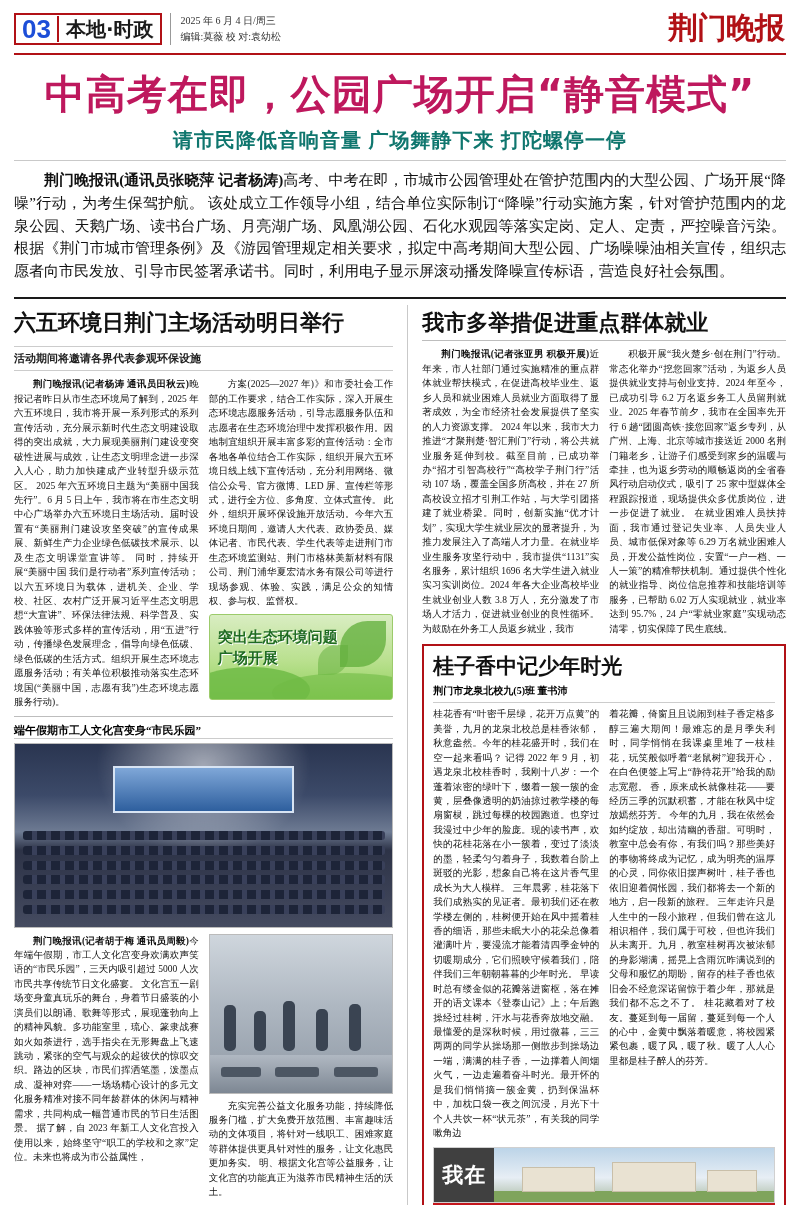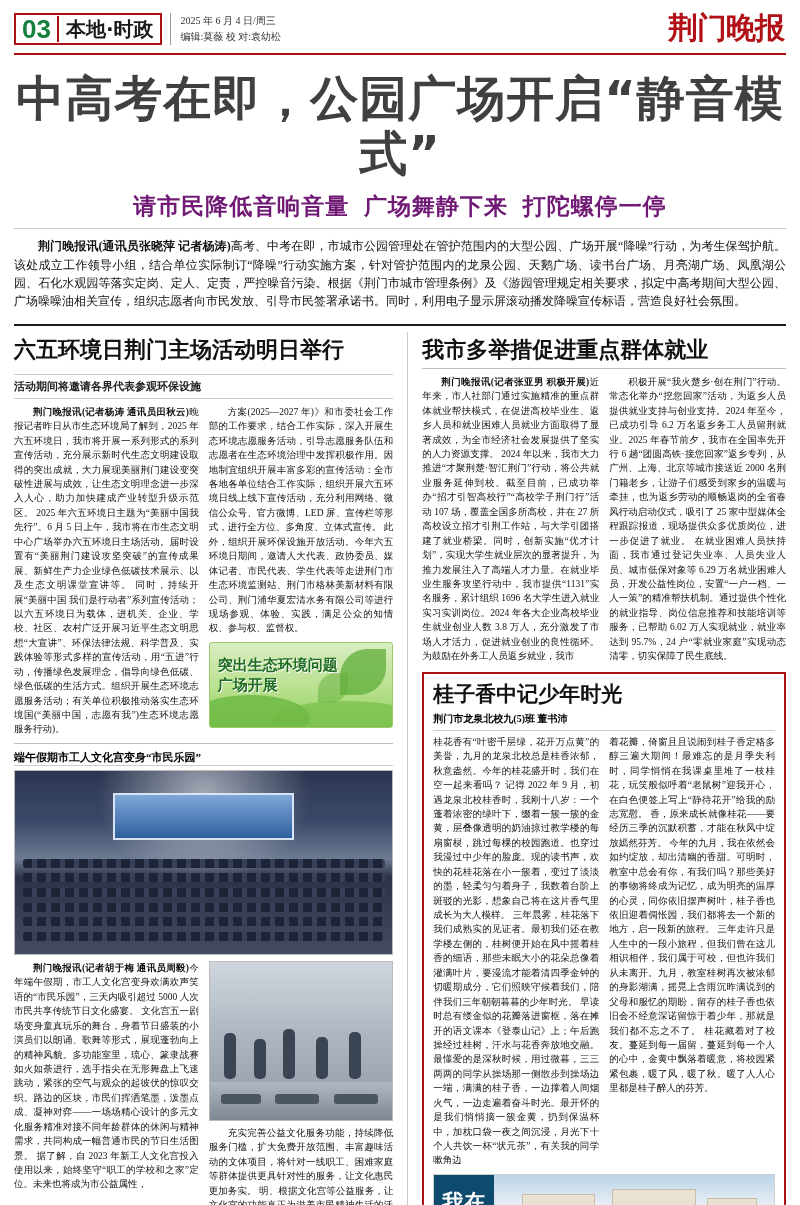--- a/index.html
+++ b/index.html
@@ -23,21 +23,21 @@
     border-bottom: 2px solid #b11116;
     padding-bottom: 4px;
   }
   .page-num-box {
     display:flex; align-items:center;
     border: 2px solid #b11116;
     padding: 1px 6px 1px 6px;
     margin-right: 8px;
   }
   .page-num {
-    color:#15803d; font-size: 26px; font-weight:bold;
+    color:#1d4ed8; font-size: 26px; font-weight:bold;
     font-family:"Liberation Sans", sans-serif;
     letter-spacing: 0px; line-height: 1;
     padding-right: 6px; border-right: 2px solid #b11116;
   }
   .page-sec {
     color:#1a1a1a; font-size: 20px; font-weight:bold;
     padding-left: 7px; line-height:1;
     font-family:"DejaVu Sans", sans-serif;
   }
   .masthead-meta {
@@ -48,39 +48,39 @@
   .brand {
     color:#b11116; font-size:30px; font-weight:bold;
     font-family:"DejaVu Sans", sans-serif;
     letter-spacing:-1px; white-space:nowrap;
     padding-right:2px;
   }
 
   
   .headline-wrap { text-align:center; padding: 16px 0 6px 0; border-bottom:1px solid #c9c9c9;}
   .headline {
-    font-size: 48px; font-weight:bold; color:#404040;
+    font-size: 40px; font-weight:bold; color:#be185d;
     font-family:"DejaVu Sans", sans-serif;
     letter-spacing: 1px; line-height:1.15;
   }
   .subheadline {
-    font-size: 23px; font-weight:bold; color:#701a75;
+    font-size: 20px; font-weight:bold; color:#0f766e;
     margin-top: 10px; letter-spacing:1px;
-    font-family:Liberation Mono, monospace;
+    font-family:Liberation Sans, sans-serif;
   }
   .col { flex:1; }
   .body-text {
     font-size: 9.5px; line-height: 1.52; color:#111; text-align:justify;
     text-justify: inter-ideograph;
   }
   .body-text p { margin: 0 0 2px 0; text-indent: 2em; }
   .lead-name { font-weight:bold; }
 
   .lead-row { display:flex; gap:12px; padding: 8px 0 6px 0; }
-  .lead-row .col { font-size:12px; }
+  .lead-row .col { font-size:15px; }
 
   hr.thin { border:0; border-top:1px solid #bdbdbd; margin: 4px 0 6px 0; }
   hr.thick { border:0; border-top:2px solid #1a1a1a; margin: 6px 0 6px 0; }
 
   
   .sec-title {
     font-size: 22px; font-weight:bold; color:#111;
     font-family:"DejaVu Sans", sans-serif;
     letter-spacing:0px; line-height:1.25; margin: 4px 0 4px 0;
   }
@@ -164,21 +164,21 @@
     font-family:"DejaVu Sans", sans-serif; line-height:1.2;
   }
   .story-by { font-size:10px; font-weight:bold; margin: 5px 0 4px 0; border-bottom:1px solid #ccc; padding-bottom:4px;}
 
   
   .wozai {
     display:flex; align-items:stretch; margin-top:6px;
     border:1px solid #d0d0d0;
   }
   .wozai-left {
-    background:#0c4a6e; color:#fff; font-weight:bold; font-size:21px;
+    background:#404040; color:#fff; font-weight:bold; font-size:21px;
     padding: 6px 8px; display:flex; align-items:center;
     font-family:"DejaVu Sans", sans-serif; letter-spacing:1px;
   }
   .wozai-photo {
     flex:1; min-height:54px; position:relative; overflow:hidden;
     background: linear-gradient(180deg,#bcd4e8 0%, #e7eef5 55%, #a8b9a0 100%);
   }
   .wozai-photo .bldg { position:absolute; bottom:18%; background:#e9e2d2; border:1px solid #c9bfa9; }
   .wozai-photo .grass { position:absolute; left:0; right:0; bottom:0; height:20%; background:#7fa45c; }
   .wozai-bar {

